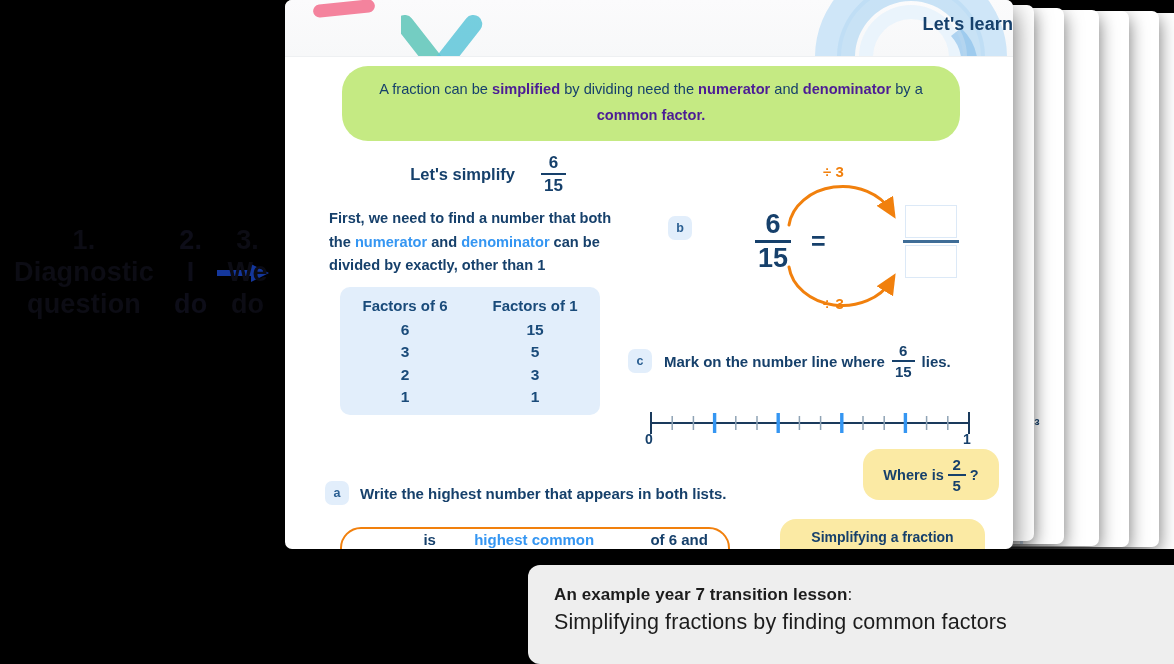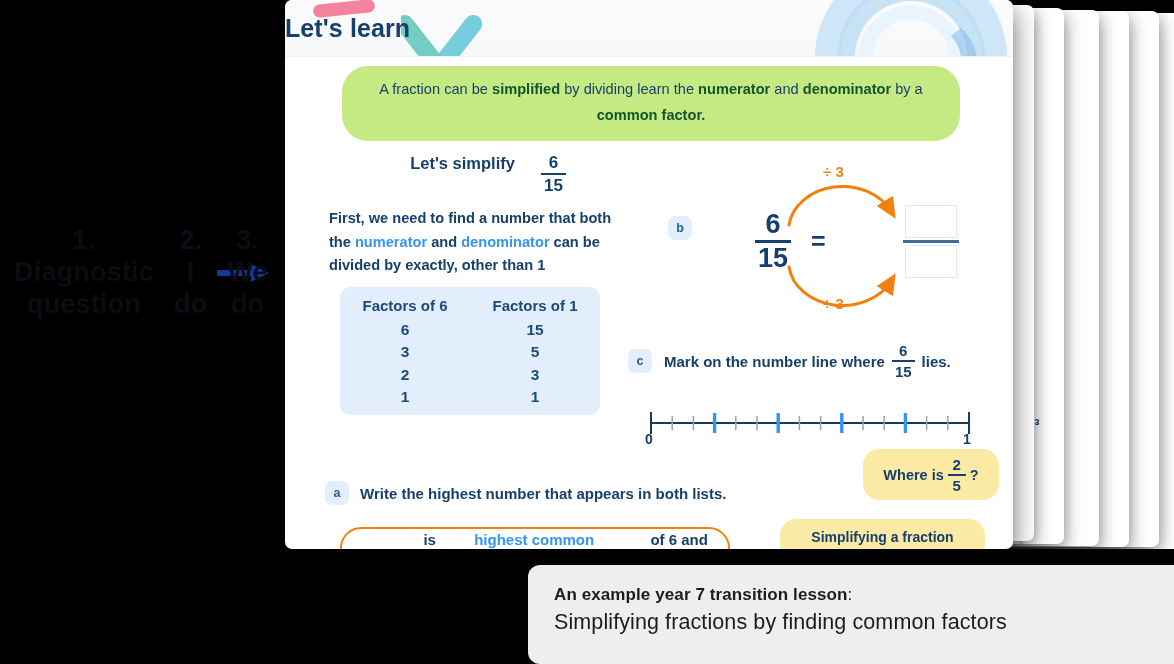--- a/index.html
+++ b/index.html
@@ -59,22 +59,22 @@
   }
   .slide-header {
     position: relative;
     height: 57px;
     background: linear-gradient(180deg,#fbfbfc 0%, #f7f8f9 100%);
     border-bottom: 1px solid #eef0f2;
     overflow: hidden;
   }
   .slide-title {
     position: absolute; left: 0; right: 0; top: 14px;
-    text-align: left;
-    font-size: 25px; font-weight: 700; color: #16406b;
+    text-align: right;
+    font-size: 18px; font-weight: 700; color: #16406b;
     letter-spacing: .1px;
   }
   .deco-pink {
     position: absolute; left: 28px; top: 2px;
     width: 62px; height: 13px; border-radius: 8px;
     background: #f4839d; transform: rotate(-6deg);
   }
   .deco-cross { position: absolute; left: 116px; top: 6px; }
   .deco-arc { position: absolute; right: 2px; top: 0px; }
 
@@ -82,26 +82,26 @@
 
   
   .banner {
     position: absolute; left: 57px; top: 9px;
     width: 618px; padding: 11px 22px 13px 22px;
     background: #c5ea83;
     border-radius: 26px;
     text-align: center;
     font-size: 14.6px; line-height: 1.75; color: #16406b;
   }
-  .banner .hl { color: #14532d; font-weight: 600; }
+  .banner .hl { color: #4c1d95; font-weight: 600; }
 
   
   .lets-simplify {
     position: absolute; left: 38px; top: 97px; width: 330px;
-    display: flex; align-items: flex-start; justify-content: center; gap: 26px;
+    display: flex; align-items: center; justify-content: center; gap: 26px;
     font-size: 16.5px; color: #16406b; font-weight: 600;
   }
   .para {
     position: absolute; left: 44px; top: 150px; width: 300px;
     font-size: 14.6px; line-height: 1.62; color: #16406b; font-weight: 600;
   }
   .para .hl { color: #3596f2; font-weight: 700; }
 
   .factors-box {
     position: absolute; left: 55px; top: 133px;
@@ -264,21 +264,21 @@
         <path d="M26 57 A74 74 0 0 1 174 57 L156 57 A56 56 0 0 0 44 57 Z" fill="#bcdcf4" opacity=".8"></path>
         <path d="M48 57 A52 52 0 0 1 152 57 L138 57 A38 38 0 0 0 62 57 Z" fill="#e8f3fc" opacity=".9"></path>
         <path d="M150 28 A52 52 0 0 1 166 57 L150 57 A38 38 0 0 0 140 36 Z" fill="#7bb8e8" opacity=".55"></path>
       </svg>
       <div class="slide-title">Let's learn</div>
     </div>
 
     <div class="slide-body">
 
       <div class="banner">
-        <span>A fraction can be </span><span class="hl">simplified</span><span> by dividing learn the </span><span class="hl">numerator</span><span> and </span><span class="hl">denominator</span><span> by a </span><span class="hl">common factor.</span>
+        <span>A fraction can be </span><span class="hl">simplified</span><span> by dividing need the </span><span class="hl">numerator</span><span> and </span><span class="hl">denominator</span><span> by a </span><span class="hl">common factor.</span>
       </div>
 
       <div class="lets-simplify">
         <span>Let's simplify</span>
         <span class="frac mid">
           <span class="num">6</span>
           <span class="bar"></span>
           <span class="den">15</span>
         </span>
       </div>

